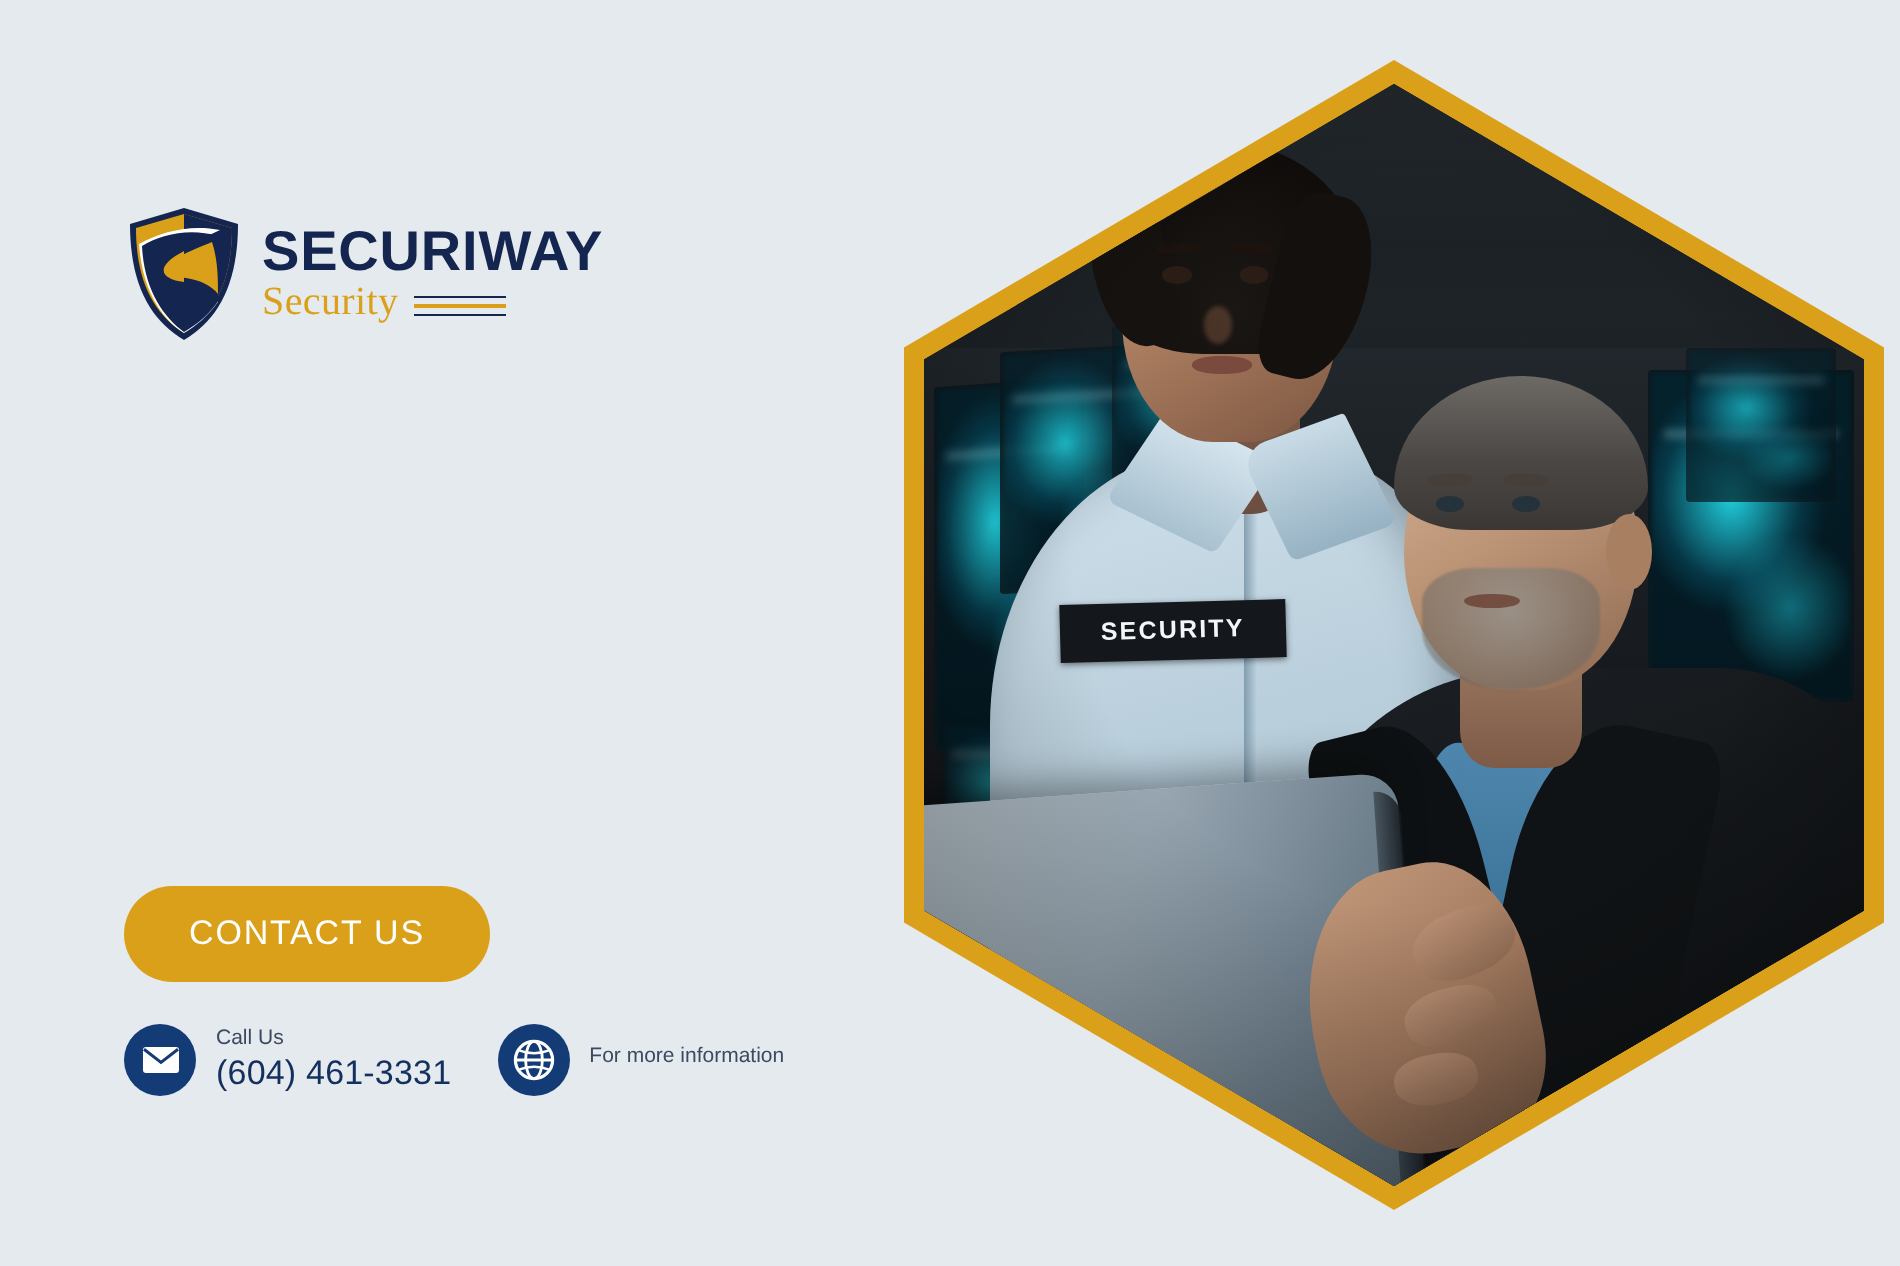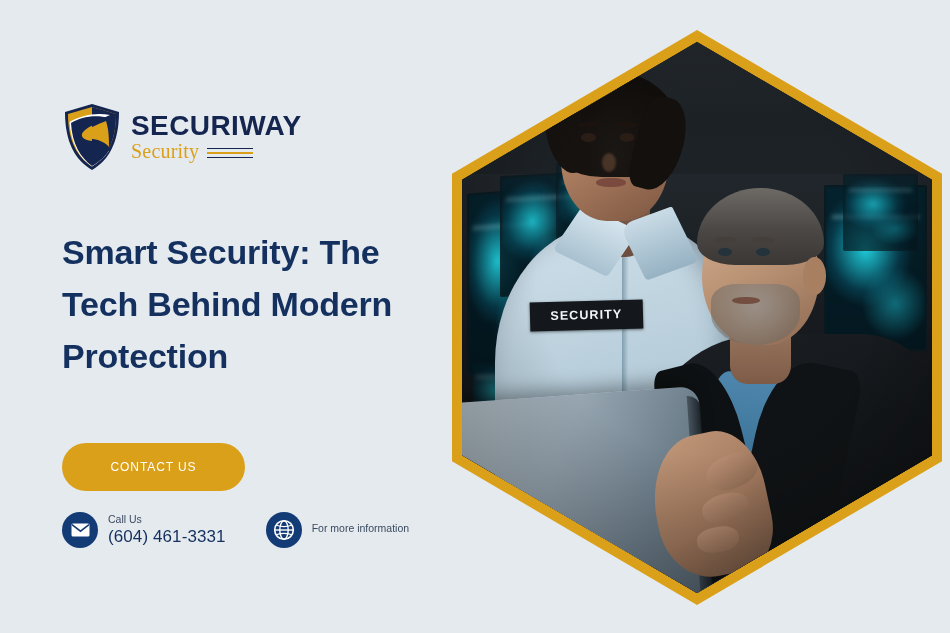--- a/index.html
+++ b/index.html
@@ -68,34 +68,34 @@
     position: absolute;
     left: 62px;
     top: 443px;
     width: 183px;
     height: 48px;
     border: none;
     border-radius: 26px;
     background: #dba01a;
     color: #ffffff;
     font-family: "Liberation Sans", sans-serif;
-    font-size: 12px;
+    font-size: 17px;
     font-weight: normal;
     letter-spacing: 0.9px;
     cursor: pointer;
   }
 
   
   .contact-row {
     position: absolute;
     left: 62px;
     top: 512px;
     display: flex;
     align-items: flex-start;
-    gap: 40px;
+    gap: 23px;
   }
   .contact-item { display: flex; align-items: center; gap: 10px; }
   .c-badge {
     width: 36px; height: 36px;
     border-radius: 50%;
     background: #133b76;
     display: flex; align-items: center; justify-content: center;
     flex: none;
   }
   .c-badge svg { display: block; }
@@ -464,21 +464,20 @@
         <div class="logo-sub">Security</div>
         <div class="logo-rules">
           <i class="nv"></i>
             <i class="gd"></i>
             <i class="nv"></i>
         </div>
       </div>
     </div>
   </div>
 
-  <h1 class="headline">Smart Security: The Tech Behind Modern Protection</h1>
 
   <button class="cta">CONTACT US</button>
 
   <div class="contact-row">
 
     <div class="contact-item">
       <span class="c-badge">
         <svg width="19" height="14" viewBox="0 0 19 14">
           <rect x="0.5" y="0.5" width="18" height="13" rx="1.5" fill="#ffffff"></rect>
           <path d="M1 1.6 L9.5 8.2 L18 1.6" fill="none" stroke="#133b76" stroke-width="1.5"></path>

